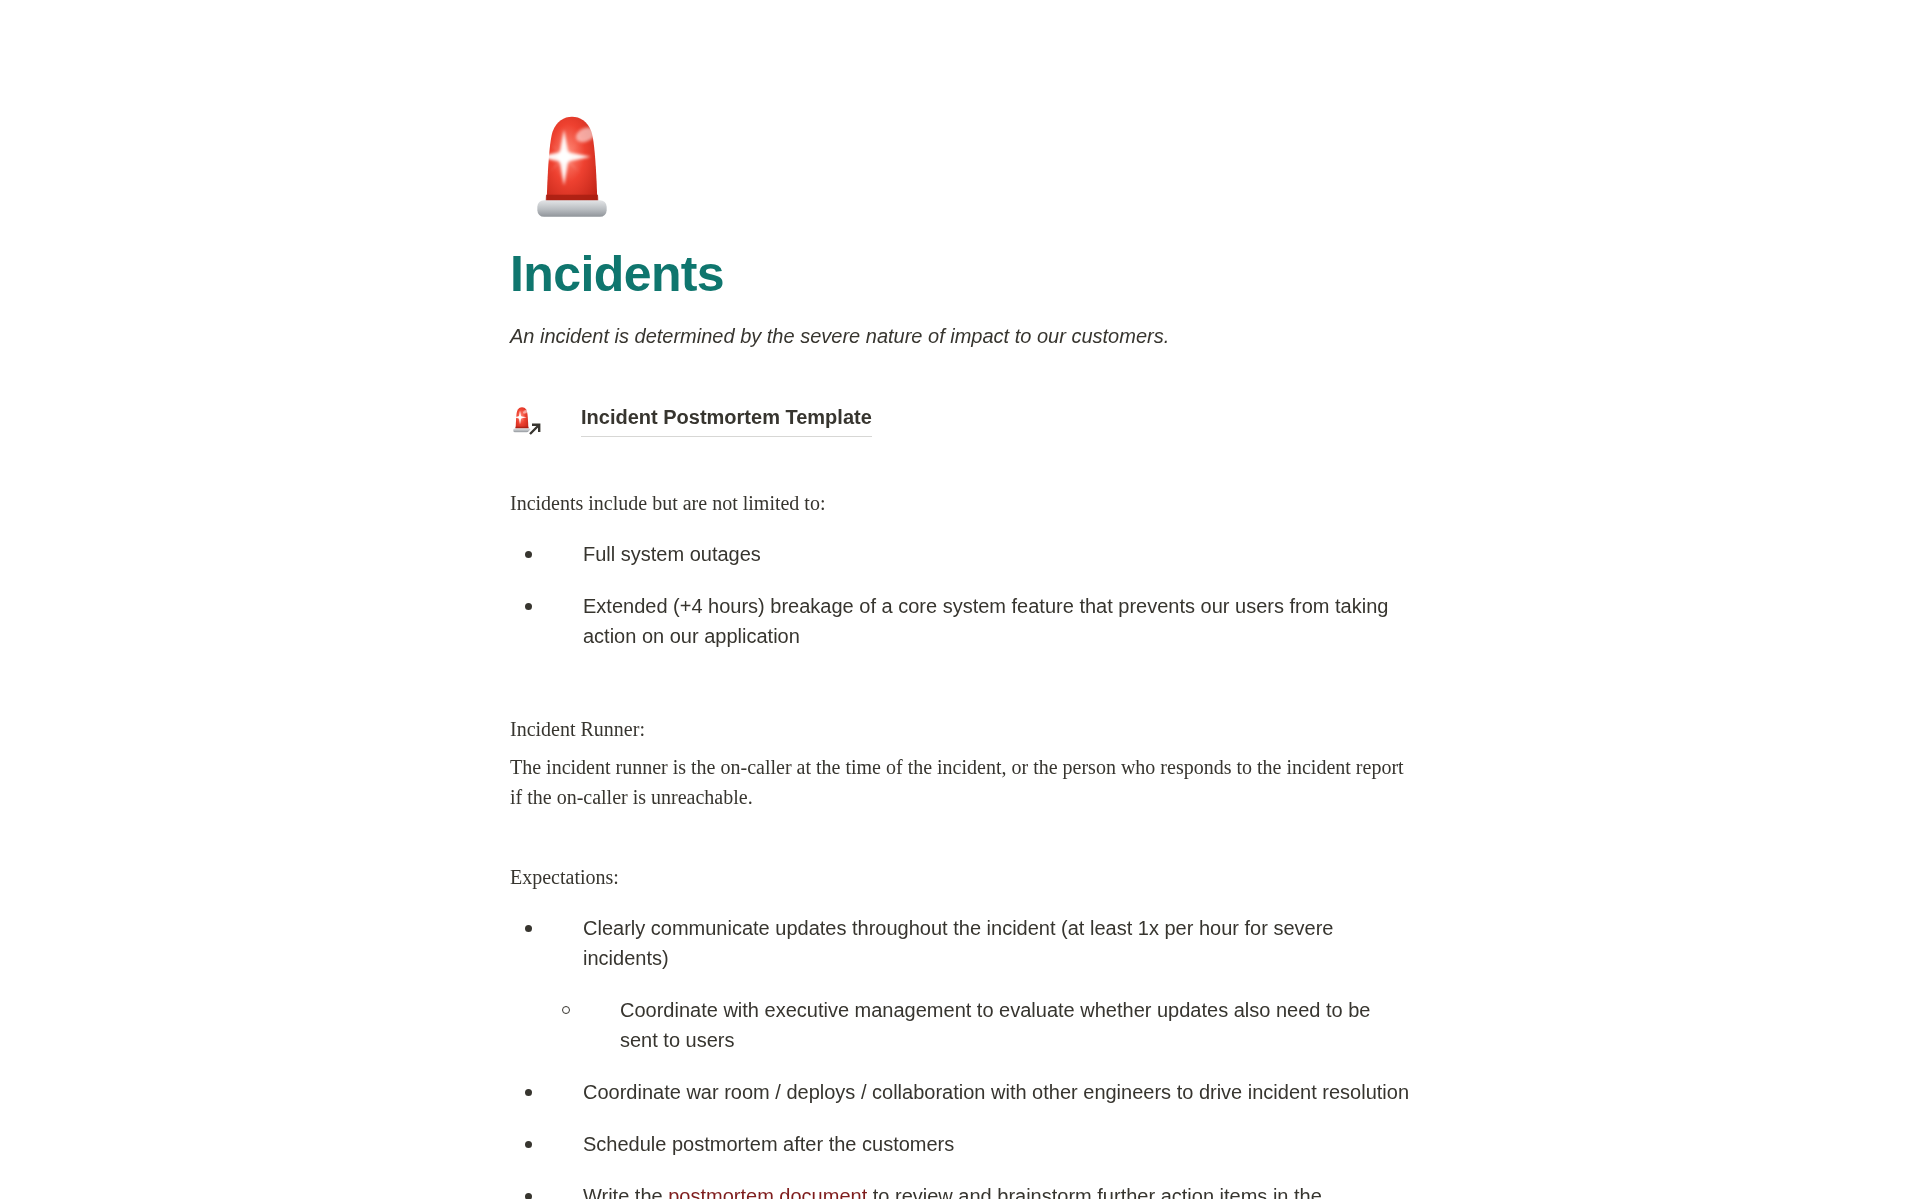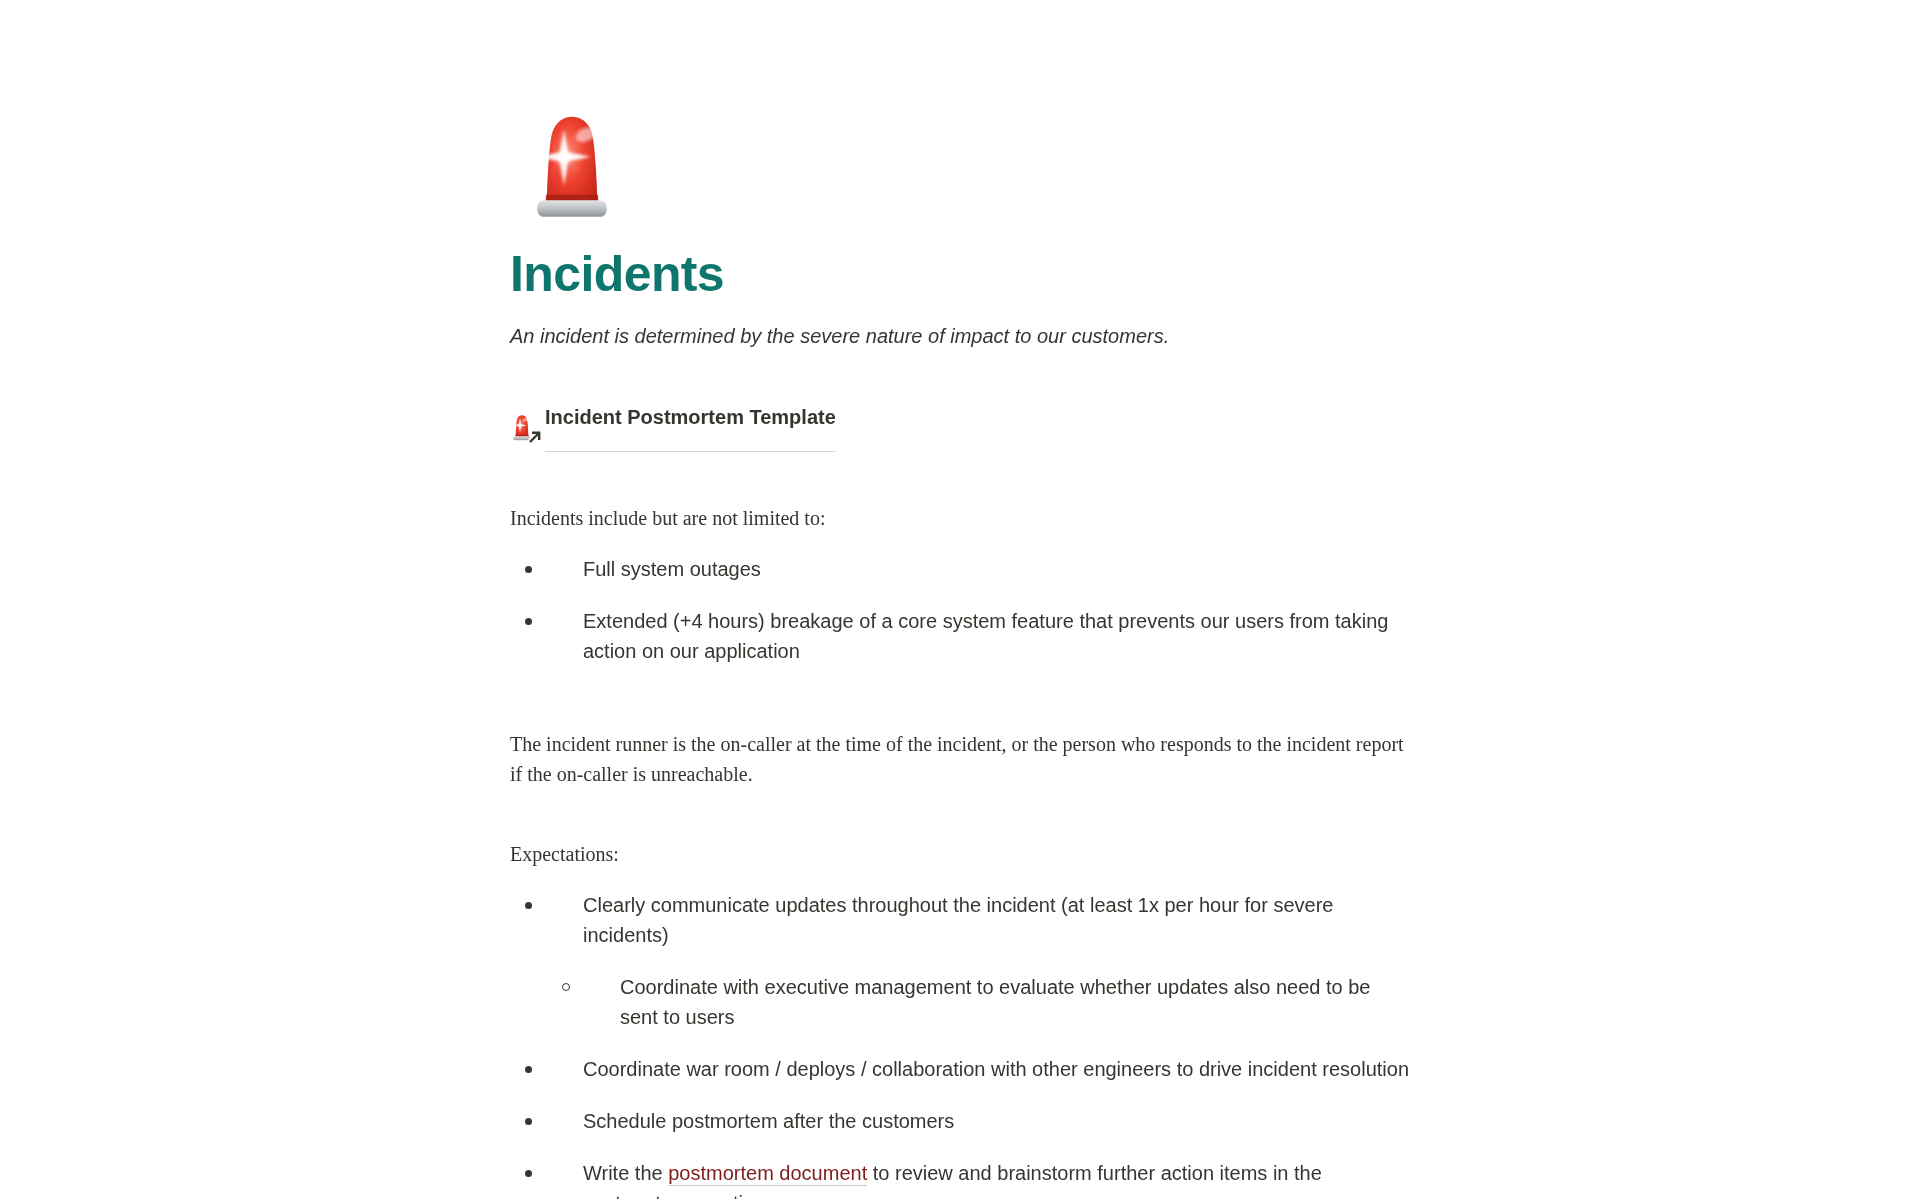--- a/index.html
+++ b/index.html
@@ -64,21 +64,22 @@
     flex-shrink: 0;
   }
   .page-link-icon .arrow-overlay {
     position: absolute;
     right: -6px;
     bottom: -4px;
   }
   .page-link-label {
     font-weight: 600;
     border-bottom: 1.5px solid rgba(55, 53, 47, 0.2);
-    padding-bottom: 19px;
+    padding-bottom: 4px;
+    margin-left: 36px;
   }
   .bullet-item {
     margin: 14px 0;
     padding: 4px 0;
     display: flex;
     align-items: flex-start;
     gap: 36px;
   }
   .bullet-item.sub {
     margin-left: 37px;
@@ -193,20 +194,21 @@
 
   <div class="bullet-item">
     <span class="marker">
         <span class="dot"></span>
       </span>
     <span class="bullet-text">Extended (+4 hours) breakage of a core system feature that prevents our users from taking action on our application</span>
   </div>
 
   <div class="blank-line"></div>
 
+  <p class="para">Incident Runner:</p>
 
   <p class="para">The incident runner is the on-caller at the time of the incident, or the person who responds to the incident report if the on-caller is unreachable.</p>
 
   <div class="blank-line"></div>
 
   <p class="para">Expectations:</p>
 
   <div class="bullet-item">
     <span class="marker">
         <span class="dot"></span>

